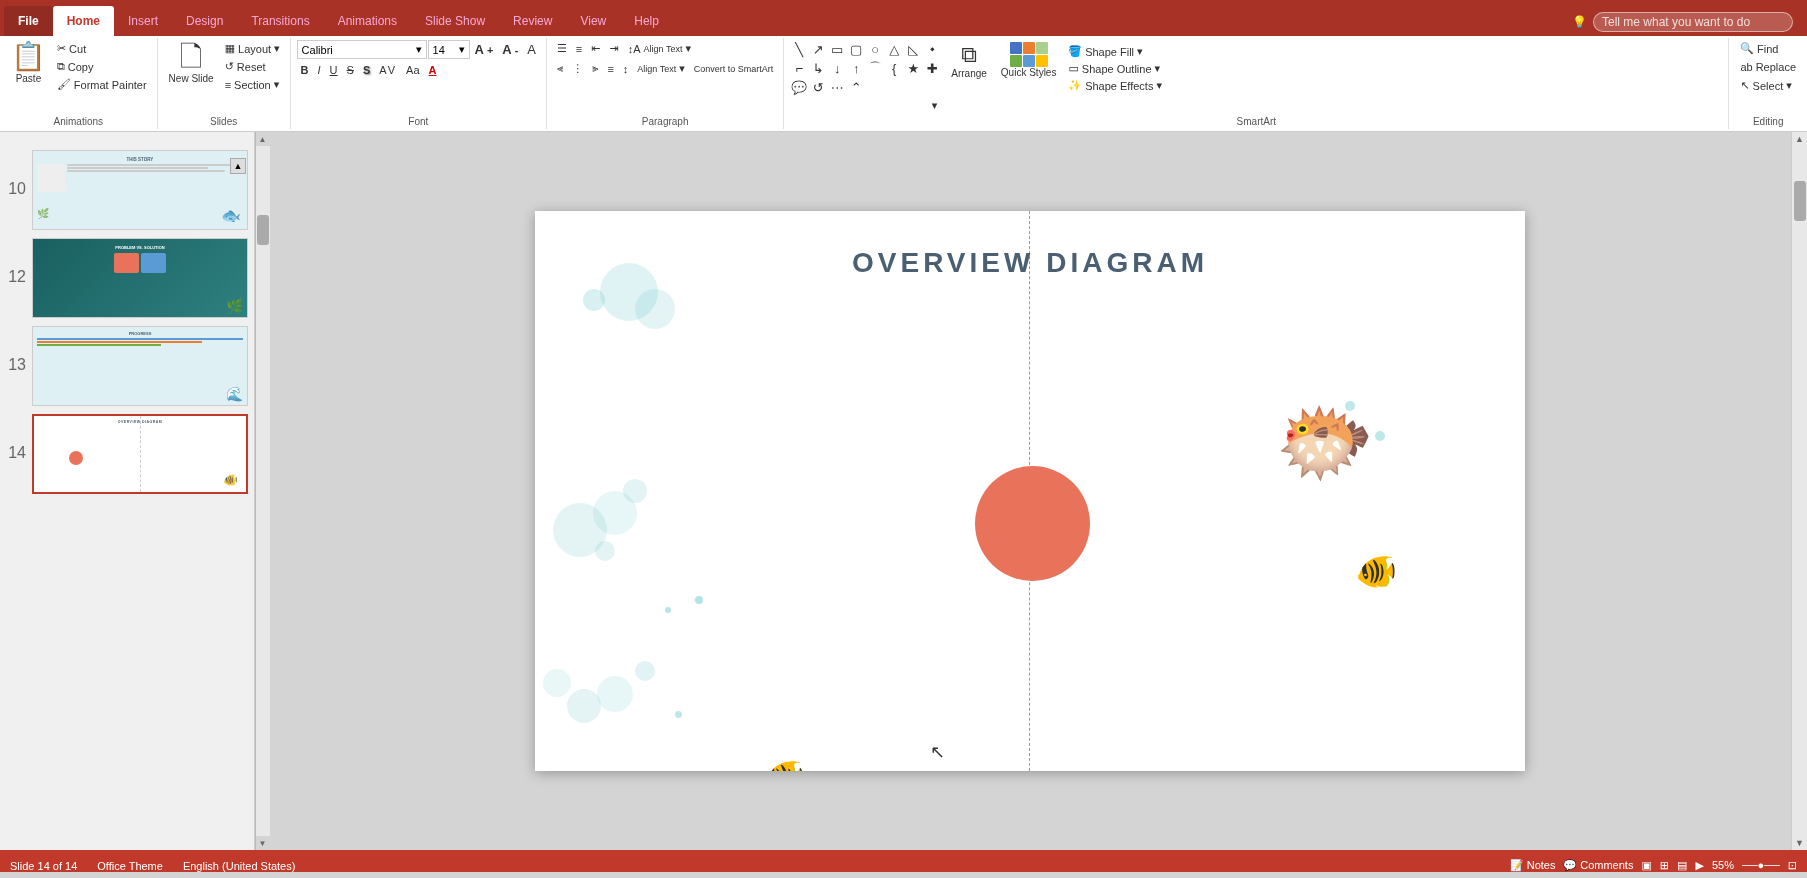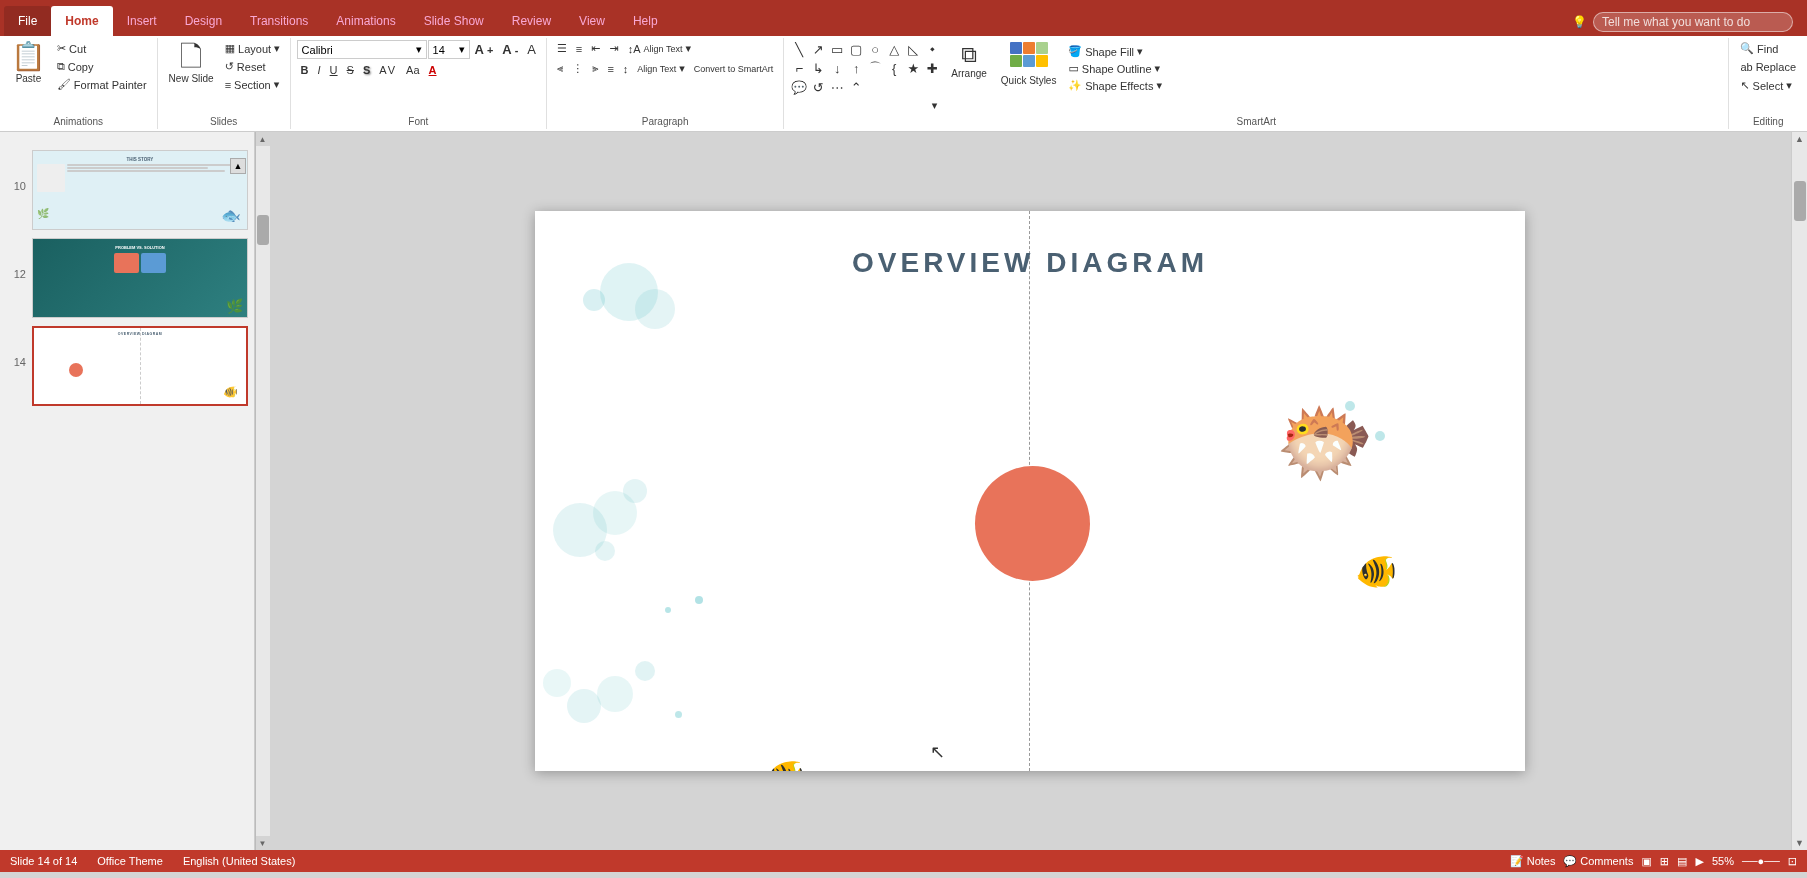--- a/index.html
+++ b/index.html
@@ -30,21 +30,21 @@
       align-items: center;
     }
     .tab-item.active {
       background: #fff;
       color: #c0392b;
       font-weight: 600;
     }
     .tab-item.file {
       background: #922b21;
       color: #fff;
-      font-weight: normal;
+      font-weight: bold;
     }
 
     .tell-me {
       margin-left: auto;
       display: flex;
       align-items: center;
       color: #fff;
       font-size: 12px;
       padding: 4px 10px;
       gap: 6px;
@@ -183,21 +183,21 @@
     }
 
     .slide-thumb {
       display: flex;
       align-items: flex-start;
       gap: 6px;
       cursor: pointer;
       padding: 2px;
     }
     .slide-num {
-      font-size: 11px;
+      font-size: 16px;
       color: #666;
       min-width: 20px;
       text-align: right;
       padding-top: 30px;
     }
     .slide-img {
       flex: 1;
       height: 80px;
       background: #fff;
       border: 1px solid #ccc;
@@ -226,21 +226,21 @@
       position: relative;
       box-shadow: 0 2px 12px rgba(0,0,0,0.3);
       overflow: hidden;
     }
 
     
     .status-bar {
       height: 22px;
       background: #c0392b;
       display: flex;
-      align-items: center;
+      align-items: flex-end;
       padding: 0 10px;
       color: #fff;
       font-size: 11px;
       gap: 20px;
     }
 
     
     .slide-title {
       position: absolute;
       top: 36px;
@@ -316,21 +316,20 @@
 
     .quick-styles-btn {
       display: flex;
       flex-direction: column;
       align-items: center;
       padding: 2px 4px;
       cursor: pointer;
       font-size: 10px;
       color: #333;
       min-width: 44px;
-      gap: 8px;
     }
     .quick-styles-preview {
       display: grid;
       grid-template-columns: repeat(3, 12px);
       gap: 1px;
     }
     .qs-cell {
       width: 12px;
       height: 12px;
       border-radius: 1px;
@@ -661,20 +660,36 @@
           <div style="font-size:4px; font-weight:bold; color:#fff; text-align:center; margin-top:2px;">PROBLEM VS. SOLUTION</div>
           <div style="display:flex; gap:2px; margin-top:3px; justify-content:center;">
             <div style="width:25px; height:20px; background:#e8735a; border-radius:2px;"></div>
             <div style="width:25px; height:20px; background:#5b9bd5; border-radius:2px;"></div>
           </div>
           <div style="position:absolute; bottom:3px; right:3px; font-size:14px; opacity:0.7;">🌿</div>
         </div>
       </div>
     </div>
 
+    <div class="slide-thumb">
+      <span class="slide-num">13</span>
+      <div class="slide-img" style="background:#f0f8fa;">
+        <div style="background:#dff0f5; width:100%; height:100%; padding:4px; overflow:hidden; position:relative;">
+          <div style="font-size:4px; font-weight:bold; color:#4a6072; text-align:center;">PROGRESS</div>
+          <div style="display:flex; gap:2px; margin-top:2px;">
+            <div style="flex:1; display:flex; flex-direction:column; gap:1px;">
+              <div style="width:100%; height:2px; background:#5b9bd5;"></div>
+              <div style="width:80%; height:2px; background:#ed7d31;"></div>
+              <div style="width:60%; height:2px; background:#70ad47;"></div>
+            </div>
+          </div>
+          <div style="position:absolute; bottom:3px; right:3px; font-size:14px; opacity:0.7;">🌊</div>
+        </div>
+      </div>
+    </div>
 
     <div class="slide-thumb active">
       <span class="slide-num">14</span>
       <div class="slide-img">
         <div style="width:100%; height:100%; background:#fff; padding:2px; overflow:hidden; position:relative;">
           <div style="font-size:3.5px; font-weight:bold; color:#4a6072; text-align:center; margin-top:2px; letter-spacing:0.5px;">OVERVIEW DIAGRAM</div>
 
           <div style="position:absolute; top:35px; left:35px; width:14px; height:14px; background:#e8735a; border-radius:50%;"></div>
 
           <div style="position:absolute; top:0; bottom:0; left:50%; border-left:1px dashed #ccc;"></div>

